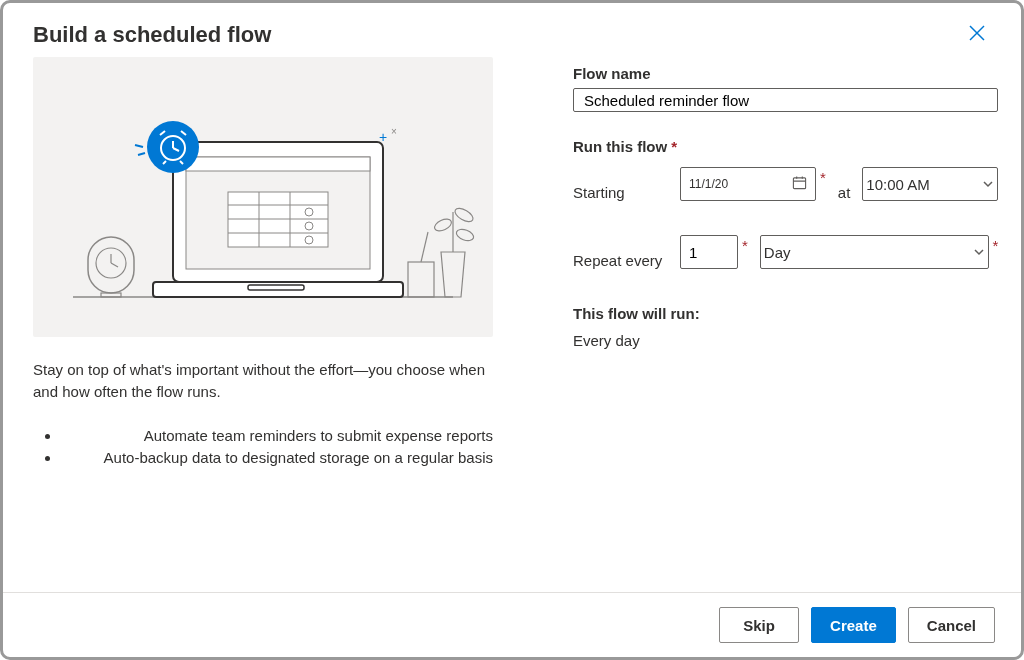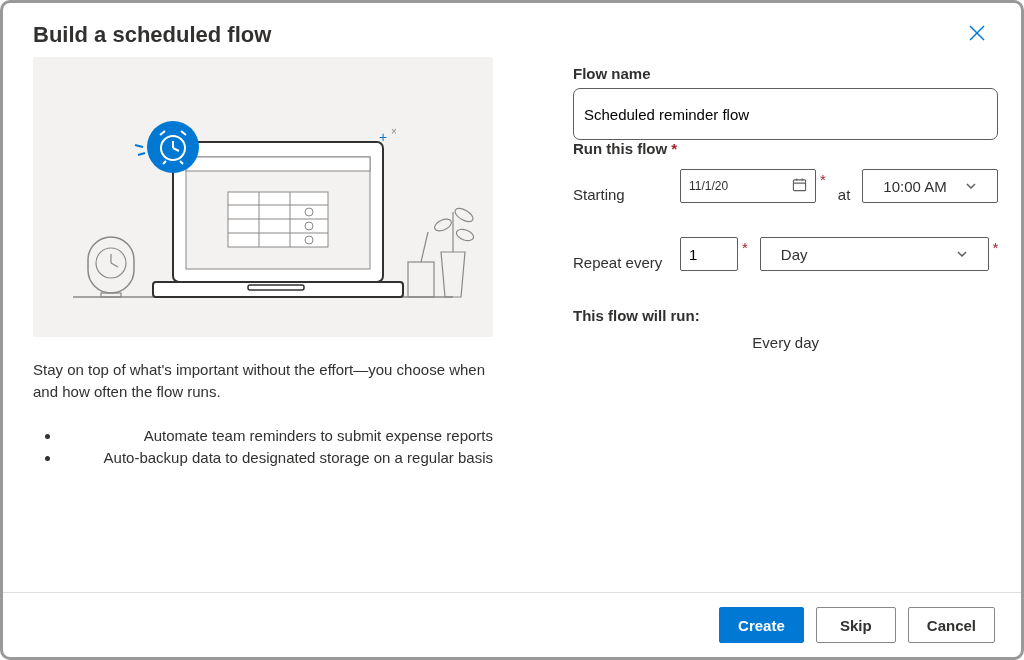--- a/index.html
+++ b/index.html
@@ -29,50 +29,50 @@
   .examples-label { font-size: 15px; margin-bottom: 6px; }
   ul.examples { list-style: disc; padding-left: 28px; }
   ul.examples li { font-size: 15px; line-height: 1.5; text-align: right; }
 
   .divider { width: 1px; background: #e1dfdd; align-self: stretch; }
 
   .right { flex: 1; padding-top: 8px; }
   .field-label { font-size: 15px; font-weight: 600; margin-bottom: 6px; display:block; }
   .req { color: #a4262c; }
   .text-input {
-    width: 100%; height: 52px; border: 1px solid #605e5c; border-radius: 7px;
+    width: 100%; height: 24px; border: 1px solid #605e5c; border-radius: 2px;
     padding: 0 10px; font-size: 15px; font-family: inherit;
   }
 
-  .run-block { }
+  .run-block { margin-top: 26px; }
   .form-row { display:flex; align-items:flex-end; gap: 12px; margin-top: 12px; }
   .col-label { width: 95px; font-size: 15px; }
   .date-box {
     width: 136px; height: 34px; border: 1px solid #605e5c; border-radius: 2px;
     display:flex; align-items:center; justify-content: space-between; padding: 0 8px;
     font-size: 12px; cursor:pointer; background:#fff;
   }
   .cal-icon svg { width:15px; height:15px; stroke:#605e5c; fill:none; stroke-width:1.2; }
   .at-label { font-size: 15px; }
   .select-box {
     height: 34px; border: 1px solid #605e5c; border-radius: 2px;
-    display:flex; align-items:center; justify-content: space-between; padding: 0 20px;
+    display:flex; align-items:center; justify-content: space-between; padding: 0 3px;
     font-size: 15px; cursor:pointer; background:#fff;
   }
   .time-select { width: 136px; }
   .num-input {
     width: 58px; height: 34px; border: 1px solid #605e5c; border-radius: 2px;
     padding: 0 8px; font-size:15px; font-family: inherit;
   }
   .unit-select { flex:1; }
   .chev svg { width:12px; height:12px; stroke:#605e5c; fill:none; stroke-width:1.5; }
   .asterisk-after { color:#a4262c; font-size:15px; margin-left:-8px; align-self:flex-start; padding-top:2px;}
 
   .summary-label { font-size:15px; font-weight:600; margin-top: 36px; }
-  .summary-text { font-size:15px; margin-top: 10px; text-align: center; }
+  .summary-text { font-size:15px; margin-top: 10px; }
 
   .footer {
     border-top: 1px solid #e1dfdd; padding: 14px 26px; display:flex; justify-content:flex-end; gap: 12px;
   }
   .btn {
     height: 36px; min-width: 80px; padding: 0 18px; font-size: 15px; font-weight: 600;
     border-radius: 2px; cursor:pointer; font-family: inherit;
   }
   .btn-secondary { background:#fff; border: 1px solid #8a8886; color:#323130; }
   .btn-primary { background:#0078d4; border: 1px solid #0078d4; color:#fff; }
@@ -198,17 +198,17 @@
           <span class="asterisk-after">*</span>
         </div>
 
         <div class="summary-label">This flow will run:</div>
         <div class="summary-text">Every day</div>
       </div>
     </div>
   </div>
 
   <div class="footer">
+    <button class="btn btn-secondary">Skip</button>
     <button class="btn btn-primary">Create</button>
-    <button class="btn btn-secondary">Skip</button>
     <button class="btn btn-secondary">Cancel</button>
   </div>
 </div>
 
 </body></html>

